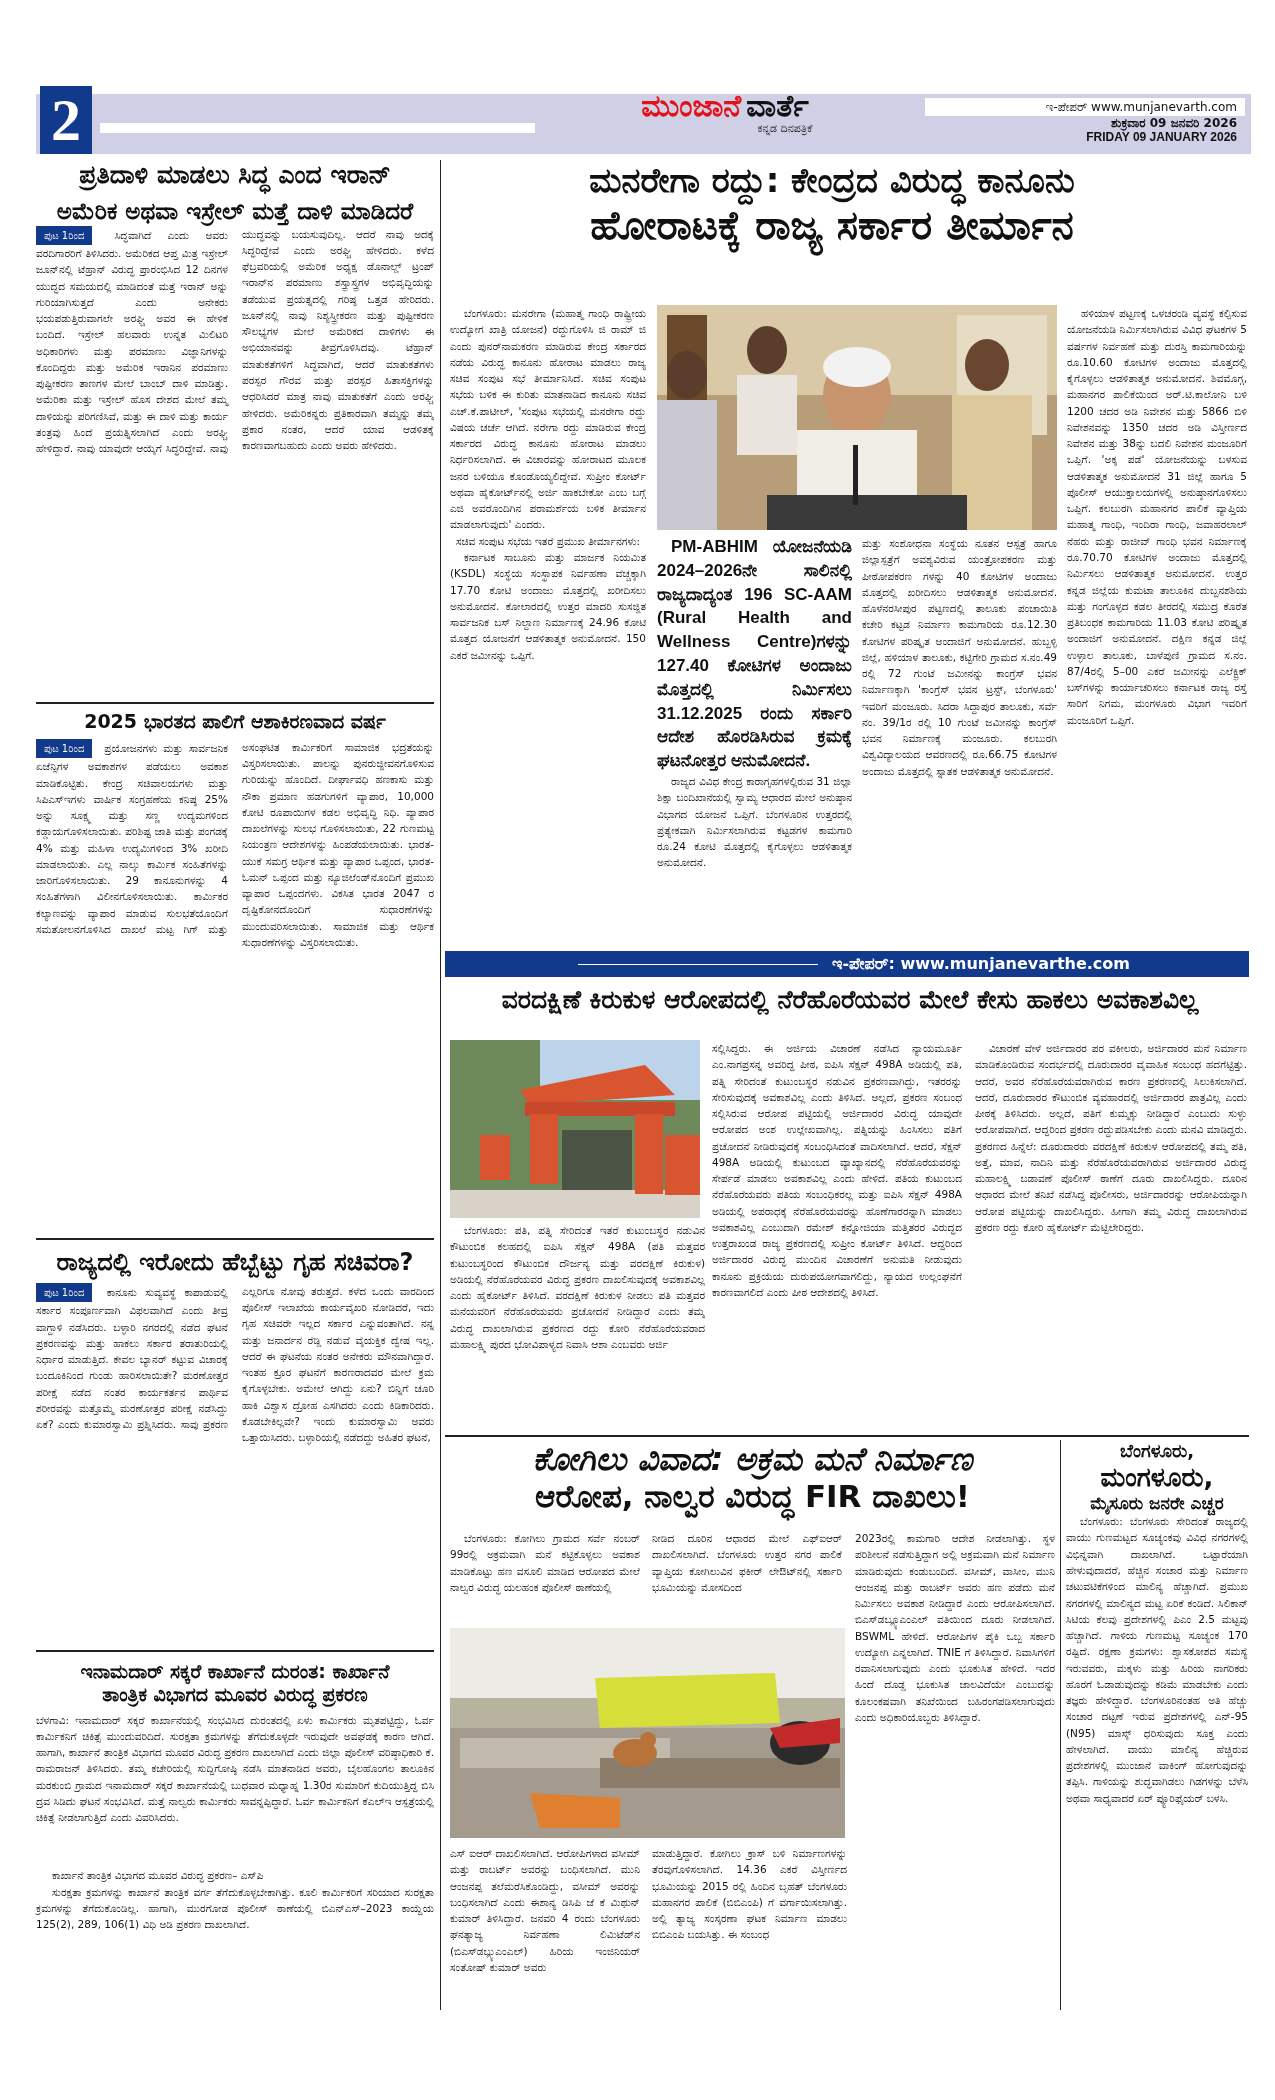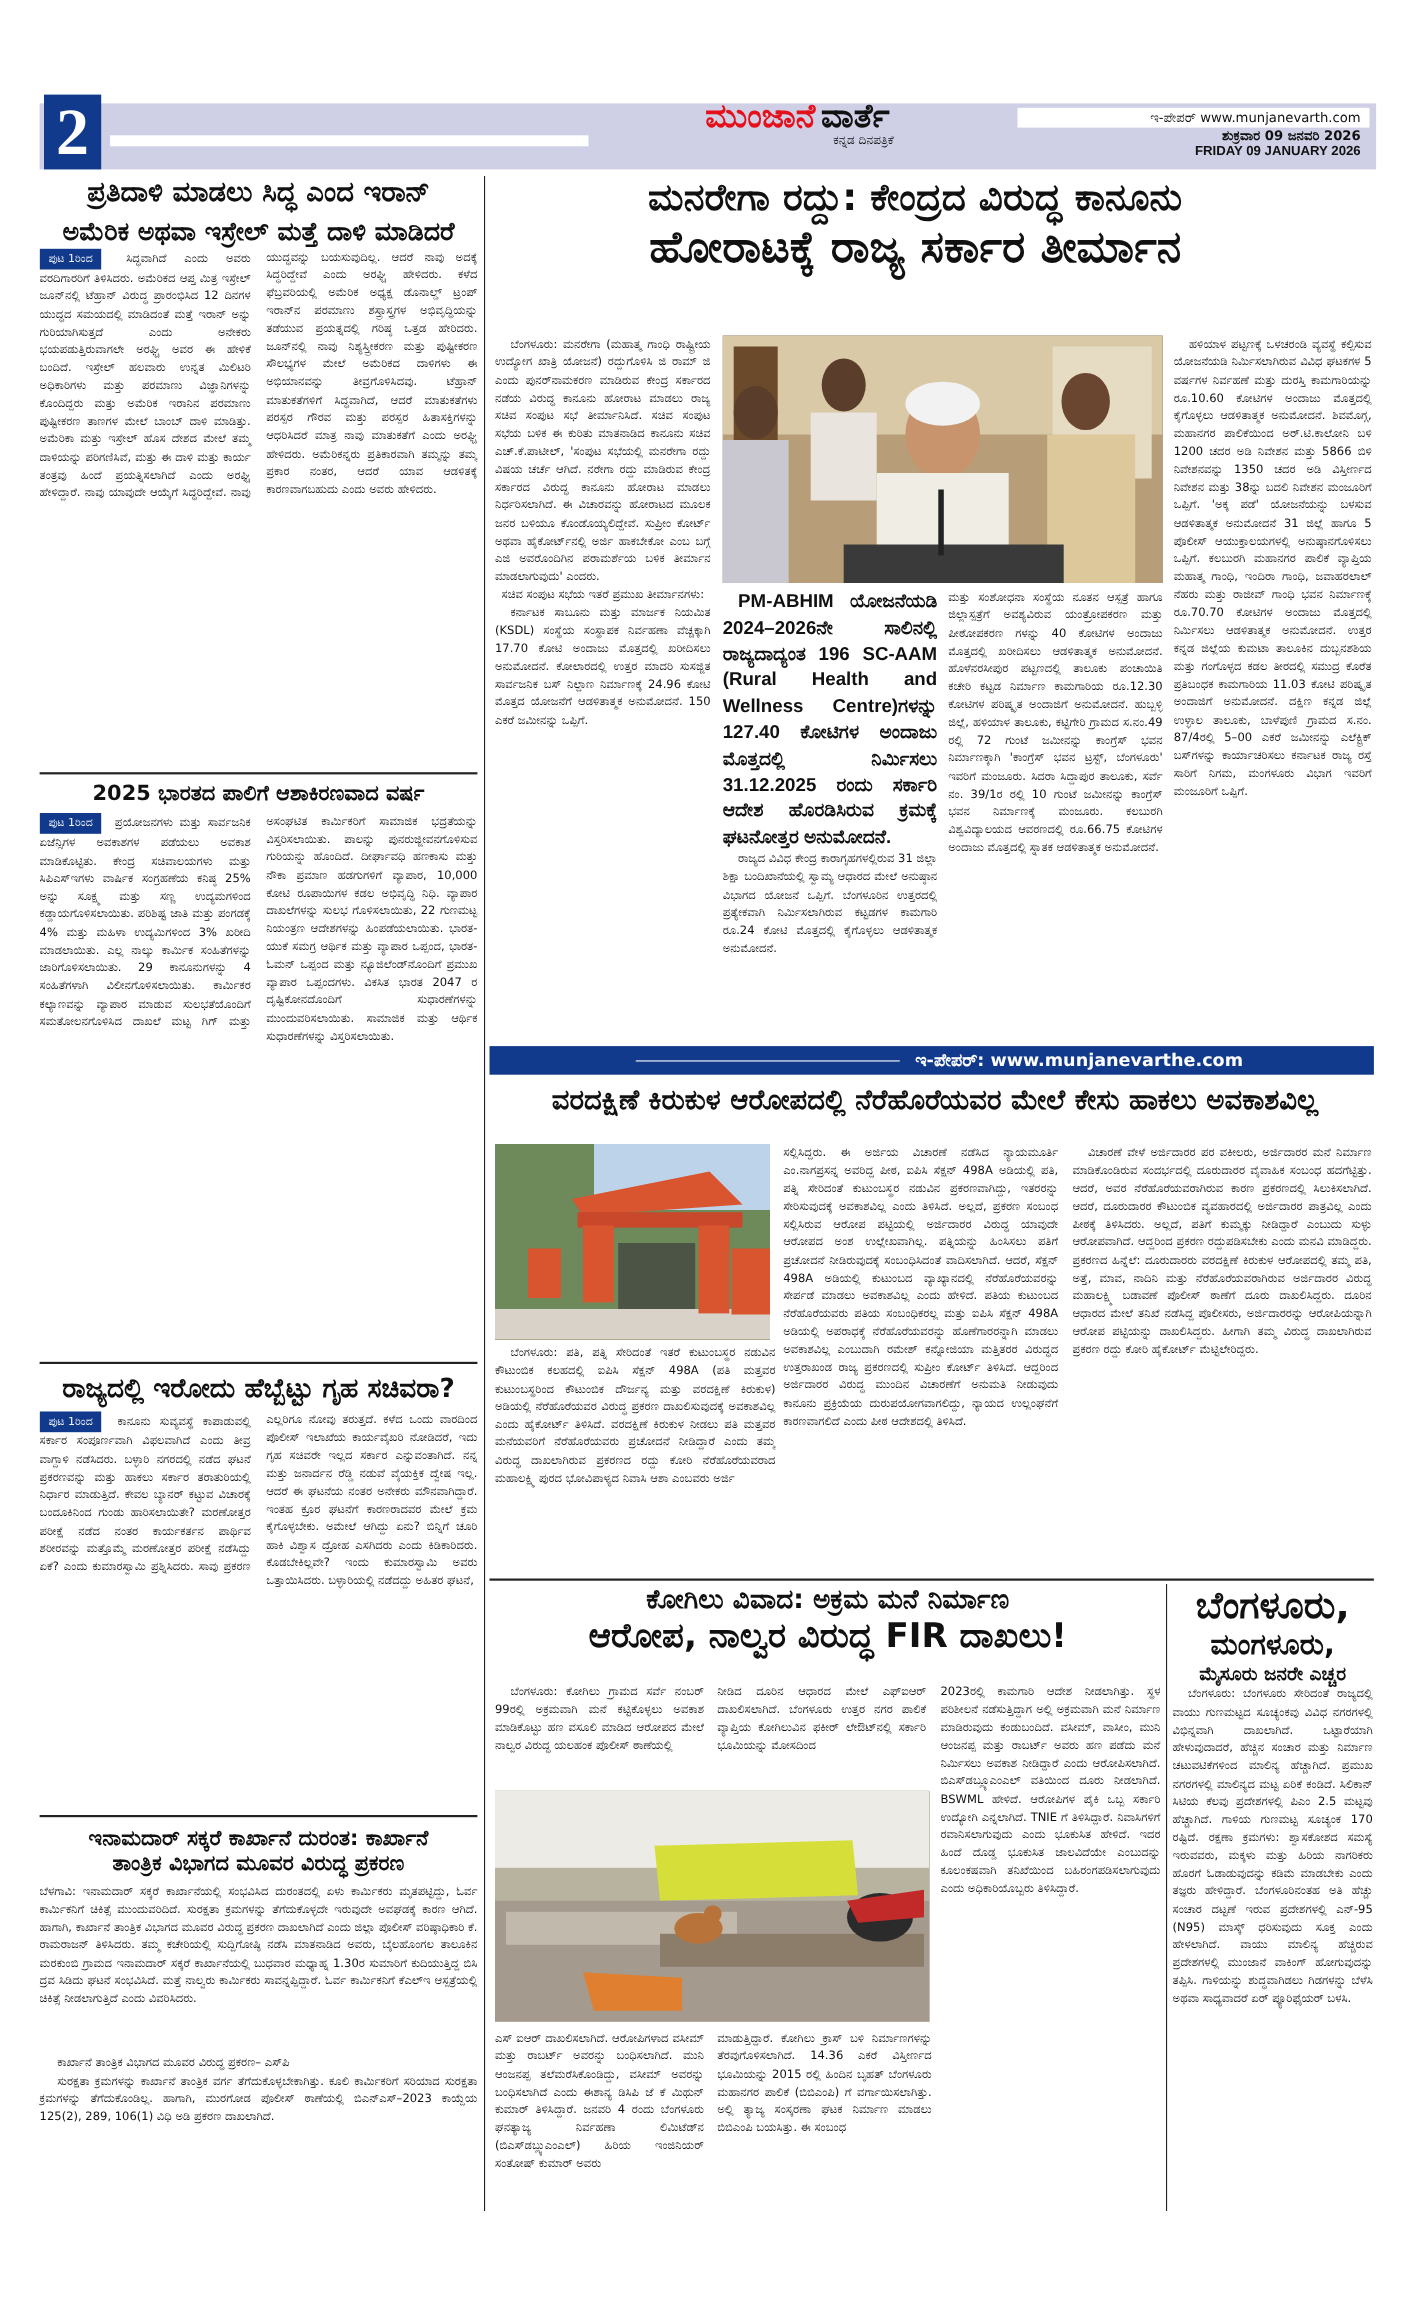--- a/index.html
+++ b/index.html
@@ -149,21 +149,21 @@
     <rect x="215" y="95" width="35" height="60" fill="#d9552f"></rect>
     <rect x="30" y="95" width="30" height="45" fill="#d9552f"></rect>
   </svg>
 </div>
 <div class="abs caption" style="left:450px;top:1222px;width:255px;height:210px;overflow:hidden;text-indent:14px;text-align:justify;">ಬೆಂಗಳೂರು: ಪತಿ, ಪತ್ನಿ ಸೇರಿದಂತೆ ಇತರೆ ಕುಟುಂಬಸ್ಥರ ನಡುವಿನ ಕೌಟುಂಬಿಕ ಕಲಹದಲ್ಲಿ ಐಪಿಸಿ ಸೆಕ್ಷನ್ 498A (ಪತಿ ಮತ್ತವರ ಕುಟುಂಬಸ್ಥರಿಂದ ಕೌಟುಂಬಿಕ ದೌರ್ಜನ್ಯ ಮತ್ತು ವರದಕ್ಷಿಣೆ ಕಿರುಕುಳ) ಅಡಿಯಲ್ಲಿ ನೆರೆಹೊರೆಯವರ ವಿರುದ್ಧ ಪ್ರಕರಣ ದಾಖಲಿಸುವುದಕ್ಕೆ ಅವಕಾಶವಿಲ್ಲ ಎಂದು ಹೈಕೋರ್ಟ್ ತಿಳಿಸಿದೆ. ವರದಕ್ಷಿಣೆ ಕಿರುಕುಳ ನೀಡಲು ಪತಿ ಮತ್ತವರ ಮನೆಯವರಿಗೆ ನೆರೆಹೊರೆಯವರು ಪ್ರಚೋದನೆ ನೀಡಿದ್ದಾರೆ ಎಂದು ತಮ್ಮ ವಿರುದ್ಧ ದಾಖಲಾಗಿರುವ ಪ್ರಕರಣದ ರದ್ದು ಕೋರಿ ನೆರೆಹೊರೆಯವರಾದ ಮಹಾಲಕ್ಷ್ಮಿ ಪುರದ ಭೋವಿಪಾಳ್ಯದ ನಿವಾಸಿ ಆಶಾ ಎಂಬವರು ಅರ್ಜಿ</div>
 <div class="abs body" style="left:712px;top:1040px;width:250px;height:392px;overflow:hidden;">ಸಲ್ಲಿಸಿದ್ದರು. ಈ ಅರ್ಜಿಯ ವಿಚಾರಣೆ ನಡೆಸಿದ ನ್ಯಾಯಮೂರ್ತಿ ಎಂ.ನಾಗಪ್ರಸನ್ನ ಅವರಿದ್ದ ಪೀಠ, ಐಪಿಸಿ ಸೆಕ್ಷನ್ 498A ಅಡಿಯಲ್ಲಿ ಪತಿ, ಪತ್ನಿ ಸೇರಿದಂತೆ ಕುಟುಂಬಸ್ಥರ ನಡುವಿನ ಪ್ರಕರಣವಾಗಿದ್ದು, ಇತರರನ್ನು ಸೇರಿಸುವುದಕ್ಕೆ ಅವಕಾಶವಿಲ್ಲ ಎಂದು ತಿಳಿಸಿದೆ. ಅಲ್ಲದೆ, ಪ್ರಕರಣ ಸಂಬಂಧ ಸಲ್ಲಿಸಿರುವ ಆರೋಪ ಪಟ್ಟಿಯಲ್ಲಿ ಅರ್ಜಿದಾರರ ವಿರುದ್ಧ ಯಾವುದೇ ಆರೋಪದ ಅಂಶ ಉಲ್ಲೇಖವಾಗಿಲ್ಲ. ಪತ್ನಿಯನ್ನು ಹಿಂಸಿಸಲು ಪತಿಗೆ ಪ್ರಚೋದನೆ ನೀಡಿರುವುದಕ್ಕೆ ಸಂಬಂಧಿಸಿದಂತೆ ವಾದಿಸಲಾಗಿದೆ. ಆದರೆ, ಸೆಕ್ಷನ್ 498A ಅಡಿಯಲ್ಲಿ ಕುಟುಂಬದ ವ್ಯಾಖ್ಯಾನದಲ್ಲಿ ನೆರೆಹೊರೆಯವರನ್ನು ಸೇರ್ಪಡೆ ಮಾಡಲು ಅವಕಾಶವಿಲ್ಲ ಎಂದು ಹೇಳಿದೆ. ಪತಿಯ ಕುಟುಂಬದ ನೆರೆಹೊರೆಯವರು ಪತಿಯ ಸಂಬಂಧಿಕರಲ್ಲ ಮತ್ತು ಐಪಿಸಿ ಸೆಕ್ಷನ್ 498A ಅಡಿಯಲ್ಲಿ ಅಪರಾಧಕ್ಕೆ ನೆರೆಹೊರೆಯವರನ್ನು ಹೊಣೆಗಾರರನ್ನಾಗಿ ಮಾಡಲು ಅವಕಾಶವಿಲ್ಲ ಎಂಬುದಾಗಿ ರಮೇಶ್ ಕನ್ನೋಜಿಯಾ ಮತ್ತಿತರರ ವಿರುದ್ಧದ ಉತ್ತರಾಖಂಡ ರಾಜ್ಯ ಪ್ರಕರಣದಲ್ಲಿ ಸುಪ್ರೀಂ ಕೋರ್ಟ್ ತಿಳಿಸಿದೆ. ಆದ್ದರಿಂದ ಅರ್ಜಿದಾರರ ವಿರುದ್ಧ ಮುಂದಿನ ವಿಚಾರಣೆಗೆ ಅನುಮತಿ ನೀಡುವುದು ಕಾನೂನು ಪ್ರಕ್ರಿಯೆಯ ದುರುಪಯೋಗವಾಗಲಿದ್ದು, ನ್ಯಾಯದ ಉಲ್ಲಂಘನೆಗೆ ಕಾರಣವಾಗಲಿದೆ ಎಂದು ಪೀಠ ಆದೇಶದಲ್ಲಿ ತಿಳಿಸಿದೆ.</div>
 <div class="abs body" style="left:975px;top:1040px;width:272px;height:392px;overflow:hidden;text-indent:14px;">ವಿಚಾರಣೆ ವೇಳೆ ಅರ್ಜಿದಾರರ ಪರ ವಕೀಲರು, ಅರ್ಜಿದಾರರ ಮನೆ ನಿರ್ಮಾಣ ಮಾಡಿಕೊಂಡಿರುವ ಸಂದರ್ಭದಲ್ಲಿ ದೂರುದಾರರ ವೈವಾಹಿಕ ಸಂಬಂಧ ಹದಗೆಟ್ಟಿತ್ತು. ಆದರೆ, ಅವರ ನೆರೆಹೊರೆಯವರಾಗಿರುವ ಕಾರಣ ಪ್ರಕರಣದಲ್ಲಿ ಸಿಲುಕಿಸಲಾಗಿದೆ. ಆದರೆ, ದೂರುದಾರರ ಕೌಟುಂಬಿಕ ವ್ಯವಹಾರದಲ್ಲಿ ಅರ್ಜಿದಾರರ ಪಾತ್ರವಿಲ್ಲ ಎಂದು ಪೀಠಕ್ಕೆ ತಿಳಿಸಿದರು. ಅಲ್ಲದೆ, ಪತಿಗೆ ಕುಮ್ಮಕ್ಕು ನೀಡಿದ್ದಾರೆ ಎಂಬುದು ಸುಳ್ಳು ಆರೋಪವಾಗಿದೆ. ಆದ್ದರಿಂದ ಪ್ರಕರಣ ರದ್ದುಪಡಿಸಬೇಕು ಎಂದು ಮನವಿ ಮಾಡಿದ್ದರು. ಪ್ರಕರಣದ ಹಿನ್ನೆಲೆ: ದೂರುದಾರರು ವರದಕ್ಷಿಣೆ ಕಿರುಕುಳ ಆರೋಪದಲ್ಲಿ ತಮ್ಮ ಪತಿ, ಅತ್ತೆ, ಮಾವ, ನಾದಿನಿ ಮತ್ತು ನೆರೆಹೊರೆಯವರಾಗಿರುವ ಅರ್ಜಿದಾರರ ವಿರುದ್ಧ ಮಹಾಲಕ್ಷ್ಮಿ ಬಡಾವಣೆ ಪೊಲೀಸ್ ಠಾಣೆಗೆ ದೂರು ದಾಖಲಿಸಿದ್ದರು. ದೂರಿನ ಆಧಾರದ ಮೇಲೆ ತನಿಖೆ ನಡೆಸಿದ್ದ ಪೊಲೀಸರು, ಅರ್ಜಿದಾರರನ್ನು ಆರೋಪಿಯನ್ನಾಗಿ ಆರೋಪ ಪಟ್ಟಿಯನ್ನು ದಾಖಲಿಸಿದ್ದರು. ಹೀಗಾಗಿ ತಮ್ಮ ವಿರುದ್ಧ ದಾಖಲಾಗಿರುವ ಪ್ರಕರಣ ರದ್ದು ಕೋರಿ ಹೈಕೋರ್ಟ್ ಮೆಟ್ಟಿಲೇರಿದ್ದರು.</div>
 <div class="abs hrule" style="left:445px;top:1435px;width:804px;"></div>
 
 <div class="abs" style="left:450px;top:1440px;width:605px;">
-  <div class="hl" style="font-size:24px;">ಕೋಗಿಲು ವಿವಾದ: ಅಕ್ರಮ ಮನೆ ನಿರ್ಮಾಣ</div>
+  <div class="hl" style="font-size:32px;font-style:italic;">ಕೋಗಿಲು ವಿವಾದ: ಅಕ್ರಮ ಮನೆ ನಿರ್ಮಾಣ</div>
   <div class="hl" style="font-size:31px;">ಆರೋಪ, ನಾಲ್ವರ ವಿರುದ್ಧ FIR ದಾಖಲು!</div>
 </div>
 <div class="abs body" style="left:450px;top:1530px;width:190px;height:90px;overflow:hidden;text-indent:14px;">ಬೆಂಗಳೂರು: ಕೋಗಿಲು ಗ್ರಾಮದ ಸರ್ವೆ ನಂಬರ್ 99ರಲ್ಲಿ ಅಕ್ರಮವಾಗಿ ಮನೆ ಕಟ್ಟಿಕೊಳ್ಳಲು ಅವಕಾಶ ಮಾಡಿಕೊಟ್ಟು ಹಣ ವಸೂಲಿ ಮಾಡಿದ ಆರೋಪದ ಮೇಲೆ ನಾಲ್ವರ ವಿರುದ್ಧ ಯಲಹಂಕ ಪೊಲೀಸ್ ಠಾಣೆಯಲ್ಲಿ</div>
 <div class="abs body" style="left:652px;top:1530px;width:190px;height:90px;overflow:hidden;">ನೀಡಿದ ದೂರಿನ ಆಧಾರದ ಮೇಲೆ ಎಫ್‌ಐಆರ್ ದಾಖಲಿಸಲಾಗಿದೆ. ಬೆಂಗಳೂರು ಉತ್ತರ ನಗರ ಪಾಲಿಕೆ ವ್ಯಾಪ್ತಿಯ ಕೋಗಿಲುವಿನ ಫಕೀರ್ ಲೇಔಟ್‌ನಲ್ಲಿ ಸರ್ಕಾರಿ ಭೂಮಿಯನ್ನು ಮೋಸದಿಂದ</div>
 <div class="abs body" style="left:855px;top:1530px;width:200px;height:480px;overflow:hidden;">2023ರಲ್ಲಿ ಕಾಮಗಾರಿ ಆದೇಶ ನೀಡಲಾಗಿತ್ತು. ಸ್ಥಳ ಪರಿಶೀಲನೆ ನಡೆಸುತ್ತಿದ್ದಾಗ ಅಲ್ಲಿ ಅಕ್ರಮವಾಗಿ ಮನೆ ನಿರ್ಮಾಣ ಮಾಡಿರುವುದು ಕಂಡುಬಂದಿದೆ. ವಸೀಮ್, ವಾಸೀಂ, ಮುನಿ ಆಂಜನಪ್ಪ ಮತ್ತು ರಾಬರ್ಟ್ ಅವರು ಹಣ ಪಡೆದು ಮನೆ ನಿರ್ಮಿಸಲು ಅವಕಾಶ ನೀಡಿದ್ದಾರೆ ಎಂದು ಆರೋಪಿಸಲಾಗಿದೆ. ಬಿಎಸ್‌ಡಬ್ಲ್ಯೂಎಂಎಲ್ ವತಿಯಿಂದ ದೂರು ನೀಡಲಾಗಿದೆ. BSWML ಹೇಳಿದೆ. ಆರೋಪಿಗಳ ಪೈಕಿ ಒಬ್ಬ ಸರ್ಕಾರಿ ಉದ್ಯೋಗಿ ಎನ್ನಲಾಗಿದೆ. TNIE ಗೆ ತಿಳಿಸಿದ್ದಾರೆ. ನಿವಾಸಿಗಳಿಗೆ ರವಾನಿಸಲಾಗುವುದು ಎಂದು ಭೂಕುಸಿತ ಹೇಳಿದೆ. ಇದರ ಹಿಂದೆ ದೊಡ್ಡ ಭೂಕುಸಿತ ಜಾಲವಿದೆಯೇ ಎಂಬುದನ್ನು ಕೂಲಂಕಷವಾಗಿ ತನಿಖೆಯಿಂದ ಬಹಿರಂಗಪಡಿಸಲಾಗುವುದು ಎಂದು ಅಧಿಕಾರಿಯೊಬ್ಬರು ತಿಳಿಸಿದ್ದಾರೆ.</div>
 <div class="abs photo" style="left:450px;top:1628px;width:395px;height:210px;">
   <svg width="395" height="210" viewBox="0 0 395 210">
     <rect width="395" height="210" fill="#ecebe6"></rect>
     <rect x="0" y="70" width="395" height="40" fill="#b7b39f"></rect>
     <polygon points="145,50 325,45 330,95 150,100" fill="#d6df3a"></polygon>
@@ -174,17 +174,17 @@
     <circle cx="198" cy="112" r="8" fill="#b8733a"></circle>
     <path d="M80 165 L170 170 L170 200 L90 200 Z" fill="#e07f2f"></path>
     <ellipse cx="350" cy="115" rx="30" ry="22" fill="#2b2b2b"></ellipse>
     <path d="M320 100 L390 90 L390 115 L330 120 Z" fill="#c22a2a"></path>
   </svg>
 </div>
 <div class="abs body" style="left:450px;top:1845px;width:190px;height:165px;overflow:hidden;">ಎಸ್ ಐಆರ್ ದಾಖಲಿಸಲಾಗಿದೆ. ಆರೋಪಿಗಳಾದ ವಸೀಮ್ ಮತ್ತು ರಾಬರ್ಟ್ ಅವರನ್ನು ಬಂಧಿಸಲಾಗಿದೆ. ಮುನಿ ಆಂಜನಪ್ಪ ತಲೆಮರೆಸಿಕೊಂಡಿದ್ದು, ವಸೀಮ್ ಅವರನ್ನು ಬಂಧಿಸಲಾಗಿದೆ ಎಂದು ಈಶಾನ್ಯ ಡಿಸಿಪಿ ಜೆ ಕೆ ಮಿಥುನ್ ಕುಮಾರ್ ತಿಳಿಸಿದ್ದಾರೆ. ಜನವರಿ 4 ರಂದು ಬೆಂಗಳೂರು ಘನತ್ಯಾಜ್ಯ ನಿರ್ವಹಣಾ ಲಿಮಿಟೆಡ್‌ನ (ಬಿಎಸ್‌ಡಬ್ಲ್ಯುಎಂಎಲ್) ಹಿರಿಯ ಇಂಜಿನಿಯರ್ ಸಂತೋಷ್ ಕುಮಾರ್ ಅವರು</div>
 <div class="abs body" style="left:652px;top:1845px;width:195px;height:165px;overflow:hidden;">ಮಾಡುತ್ತಿದ್ದಾರೆ. ಕೋಗಿಲು ಕ್ರಾಸ್ ಬಳಿ ನಿರ್ಮಾಣಗಳನ್ನು ತೆರವುಗೊಳಿಸಲಾಗಿದೆ. 14.36 ಎಕರೆ ವಿಸ್ತೀರ್ಣದ ಭೂಮಿಯನ್ನು 2015 ರಲ್ಲಿ ಹಿಂದಿನ ಬೃಹತ್ ಬೆಂಗಳೂರು ಮಹಾನಗರ ಪಾಲಿಕೆ (ಬಿಬಿಎಂಪಿ) ಗೆ ವರ್ಗಾಯಿಸಲಾಗಿತ್ತು. ಅಲ್ಲಿ ತ್ಯಾಜ್ಯ ಸಂಸ್ಕರಣಾ ಘಟಕ ನಿರ್ಮಾಣ ಮಾಡಲು ಬಿಬಿಎಂಪಿ ಬಯಸಿತ್ತು. ಈ ಸಂಬಂಧ</div>
 
 <div class="abs" style="left:1066px;top:1440px;width:182px;">
-  <div class="hl" style="font-size:34px;">ಬೆಂಗಳೂರು,</div>
+  <div class="hl" style="font-size:18px;">ಬೆಂಗಳೂರು,</div>
   <div class="hl" style="font-size:26px;">ಮಂಗಳೂರು,</div>
   <div class="hl" style="font-size:17px;">ಮೈಸೂರು ಜನರೇ ಎಚ್ಚರ</div>
   <div class="body" style="height:460px;overflow:hidden;text-indent:14px;">ಬೆಂಗಳೂರು: ಬೆಂಗಳೂರು ಸೇರಿದಂತೆ ರಾಜ್ಯದಲ್ಲಿ ವಾಯು ಗುಣಮಟ್ಟದ ಸೂಚ್ಯಂಕವು ವಿವಿಧ ನಗರಗಳಲ್ಲಿ ವಿಭಿನ್ನವಾಗಿ ದಾಖಲಾಗಿದೆ. ಒಟ್ಟಾರೆಯಾಗಿ ಹೇಳುವುದಾದರೆ, ಹೆಚ್ಚಿನ ಸಂಚಾರ ಮತ್ತು ನಿರ್ಮಾಣ ಚಟುವಟಿಕೆಗಳಿಂದ ಮಾಲಿನ್ಯ ಹೆಚ್ಚಾಗಿದೆ. ಪ್ರಮುಖ ನಗರಗಳಲ್ಲಿ ಮಾಲಿನ್ಯದ ಮಟ್ಟ ಏರಿಕೆ ಕಂಡಿದೆ. ಸಿಲಿಕಾನ್ ಸಿಟಿಯ ಕೆಲವು ಪ್ರದೇಶಗಳಲ್ಲಿ ಪಿಎಂ 2.5 ಮಟ್ಟವು ಹೆಚ್ಚಾಗಿದೆ. ಗಾಳಿಯ ಗುಣಮಟ್ಟ ಸೂಚ್ಯಂಕ 170 ರಷ್ಟಿದೆ. ರಕ್ಷಣಾ ಕ್ರಮಗಳು: ಶ್ವಾಸಕೋಶದ ಸಮಸ್ಯೆ ಇರುವವರು, ಮಕ್ಕಳು ಮತ್ತು ಹಿರಿಯ ನಾಗರಿಕರು ಹೊರಗೆ ಓಡಾಡುವುದನ್ನು ಕಡಿಮೆ ಮಾಡಬೇಕು ಎಂದು ತಜ್ಞರು ಹೇಳಿದ್ದಾರೆ. ಬೆಂಗಳೂರಿನಂತಹ ಅತಿ ಹೆಚ್ಚು ಸಂಚಾರ ದಟ್ಟಣೆ ಇರುವ ಪ್ರದೇಶಗಳಲ್ಲಿ ಎನ್-95 (N95) ಮಾಸ್ಕ್ ಧರಿಸುವುದು ಸೂಕ್ತ ಎಂದು ಹೇಳಲಾಗಿದೆ. ವಾಯು ಮಾಲಿನ್ಯ ಹೆಚ್ಚಿರುವ ಪ್ರದೇಶಗಳಲ್ಲಿ ಮುಂಜಾನೆ ವಾಕಿಂಗ್ ಹೋಗುವುದನ್ನು ತಪ್ಪಿಸಿ. ಗಾಳಿಯನ್ನು ಶುದ್ಧವಾಗಿಡಲು ಗಿಡಗಳನ್ನು ಬೆಳೆಸಿ ಅಥವಾ ಸಾಧ್ಯವಾದರೆ ಏರ್ ಪ್ಯೂರಿಫೈಯರ್ ಬಳಸಿ.</div>
 </div>
 
 </body></html>

